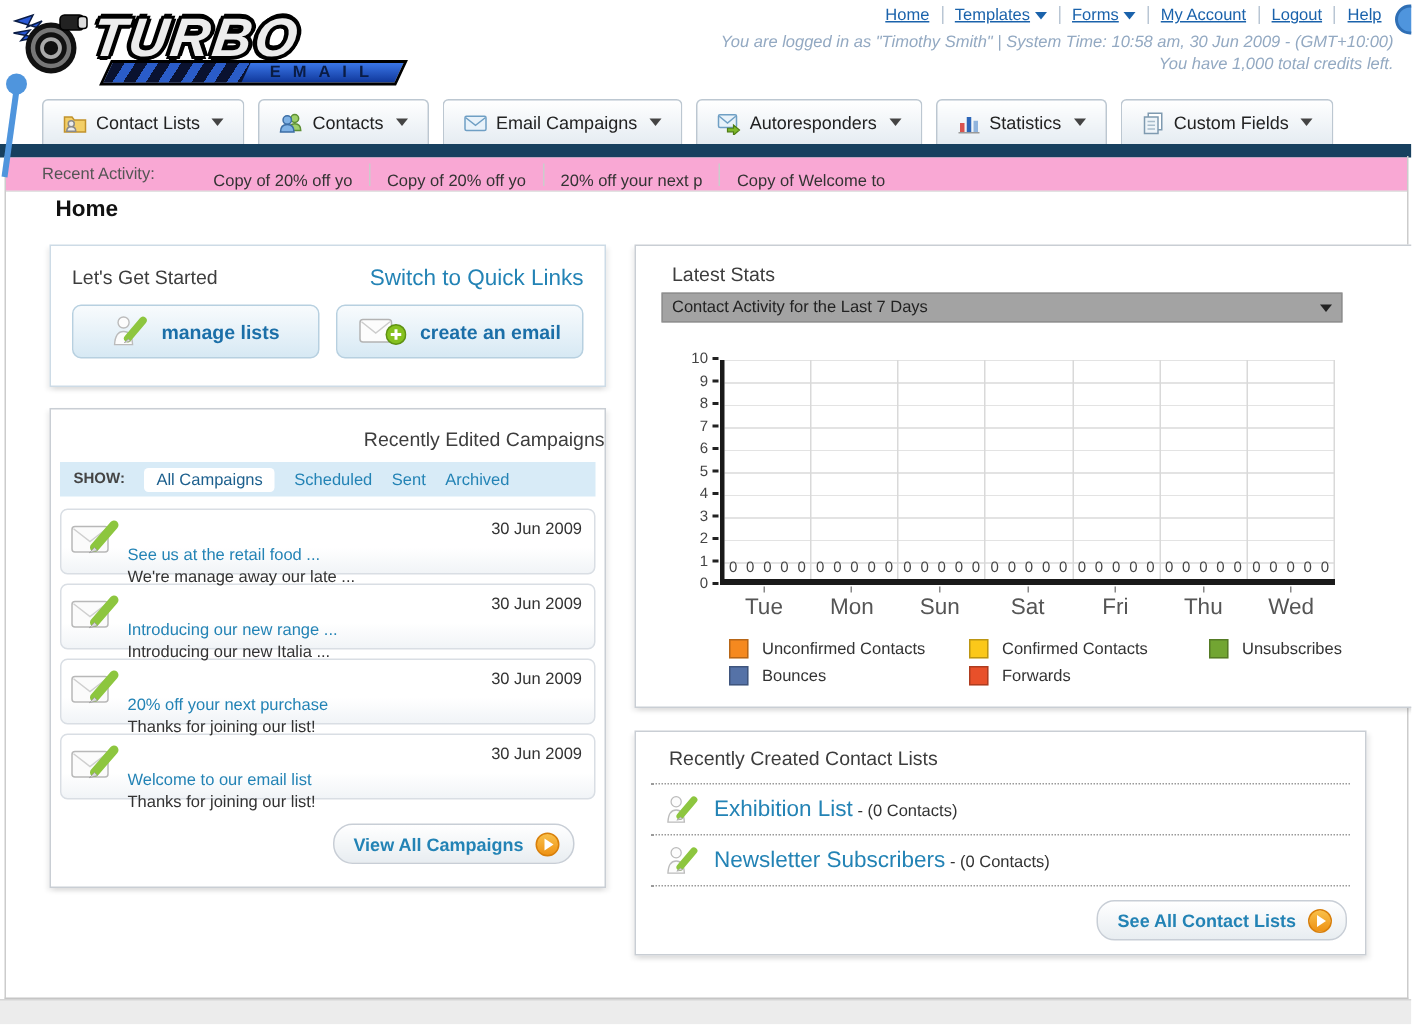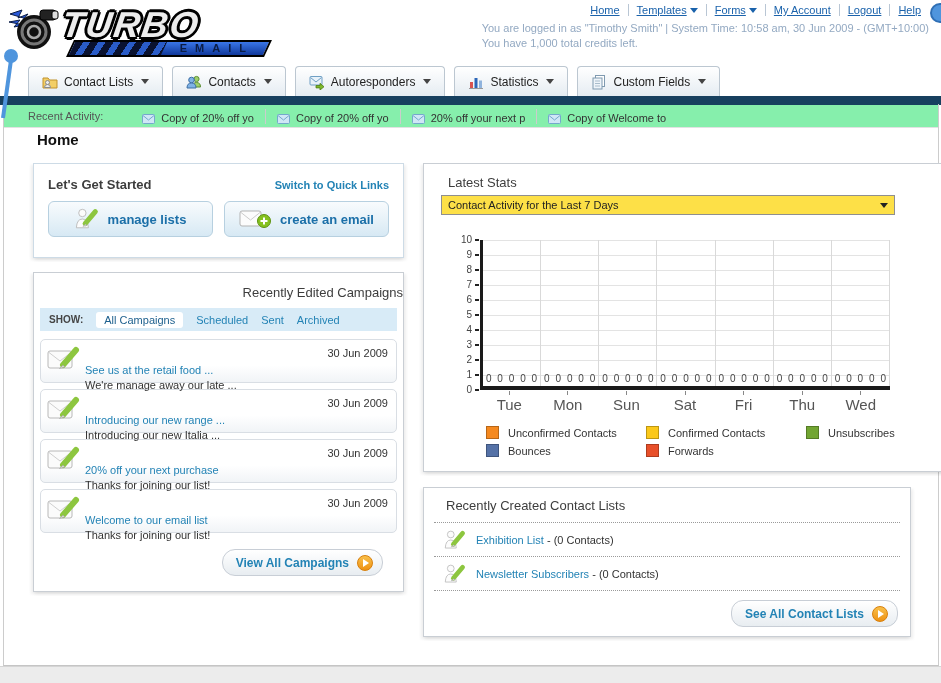--- a/index.html
+++ b/index.html
@@ -21,53 +21,53 @@
   .help-balloon { position:absolute; right:-9px; top:3px; width:20px; height:20px; border-radius:50%;
     background:#4f95dd; border:2px solid #2f6fb5; }
   .callout { position:absolute; left:0; top:48px; z-index:6; }
 
   .top-links { position:absolute; right:12px; top:4px; display:flex; align-items:center; font-size:11px; }
   .top-link { display:flex; align-items:center; gap:3px; color:#1a62ab; text-decoration:underline;
     padding:0 8px; border-right:1px solid #b9c6d4; cursor:pointer; }
   .top-link:last-child { border-right:none; }
   .caret-dn { width:0; height:0; border-left:4px solid transparent; border-right:4px solid transparent;
     border-top:5px solid #1a62ab; display:inline-block; }
-  .session { position:absolute; right:12px; top:21px; font-size:11px; color:#93a9c2; line-height:15px; }
+  .session { position:absolute; right:12px; top:21px; text-align:right; font-size:11px; color:#93a9c2; line-height:15px;font-style:italic; }
 
   
   .navbar { position:absolute; left:28px; top:64px; height:32px; display:flex; gap:9px; align-items:flex-end; z-index:2; }
   .nav-btn { height:30px; padding:0 13px; display:flex; align-items:center; gap:6px;
     background:linear-gradient(#ffffff,#e5ecf2); border:1px solid #bcc7d1; border-bottom:none;
     border-radius:4px 4px 0 0; font-size:12px; color:#222; cursor:pointer; white-space:nowrap; }
   .nav-btn .caret { width:0; height:0; border-left:4px solid transparent; border-right:4px solid transparent;
     border-top:5px solid #444; margin-left:2px; }
   .navy-bar { position:absolute; left:0; right:0; top:96px; height:9px; background:#17405f; }
 
   
   .frame { position:absolute; left:3px; right:2px; top:104px; bottom:17px;
     border-left:1px solid #ccc; border-right:1px solid #ccc; border-bottom:1px solid #c5c5c5; }
   .footer { position:absolute; left:0; right:0; bottom:0; height:17px; background:#ececec; border-top:1px solid #d5d5d5; }
 
   
-  .recent-bar { position:absolute; left:4px; right:3px; top:105px; height:23px; background:#86efac;
+  .recent-bar { position:absolute; left:4px; right:3px; top:105px; height:23px; background:#f9a8d4;
     border-bottom:1px solid #e2e2e2; display:flex; align-items:center; font-size:11px; padding-left:24px; }
   .recent-label { color:#555; margin-right:28px; }
-  .recent-item { display:flex; align-items:flex-end; gap:6px; color:#333; padding:0 11px; height:15px;
-    border-right:1px solid #ccc; cursor:pointer; white-space:nowrap; }
+  .recent-item { display:flex; align-items:flex-start; gap:6px; color:#333; padding:0 11px; height:15px;
+    border-right:1px solid #ccc; cursor:pointer; white-space:nowrap;flex-direction:column; }
   .recent-item:last-child { border-right:none; }
 
   
   .home-title { position:absolute; left:37px; top:131px; font-size:15px; font-weight:bold; color:#111; }
   .panel { position:absolute; background:#fff; border:1px solid #c9ced4;
     box-shadow:-2px 2px 3px rgba(0,0,0,.07), 2px 2px 3px rgba(0,0,0,.07); }
   .panel-title { font-size:13px; color:#3d3d3d; }
 
   .panel-getstarted { left:33px; top:163px; width:371px; height:95px; border-color:#cddbe6; }
-  .gs-head { display:flex; justify-content:space-between; align-items:center; padding:13px 14px 0 14px;font-weight:bold; }
-  .link-blue { color:#2383b5; font-size:11px; text-decoration:none; cursor:pointer; }
+  .gs-head { display:flex; justify-content:space-between; align-items:flex-start; padding:13px 14px 0 14px; }
+  .link-blue { color:#2383b5; font-size:15px; text-decoration:none; cursor:pointer; }
   .gs-btn-row { display:flex; gap:11px; padding:9px 14px 0 14px; }
   .big-btn { flex:1; height:36px; display:flex; align-items:center; justify-content:center; gap:9px;
     background:linear-gradient(#f8fbfd,#d7e9f4); border:1px solid #b7d0e0; border-radius:6px;
     font-size:13px; font-weight:bold; color:#1b6fa8; cursor:pointer; }
 
   .panel-campaigns { left:33px; top:272px; width:371px; height:320px; }
   .pc-title { padding:12px 0 0 13px;text-align:right; }
   .tabbar { margin:8px 6px 0 6px; height:23px; background:#d8ebf7; display:flex; align-items:center;
     gap:13px; padding-left:9px; font-size:11px; }
   .show-label { font-size:10px; font-weight:bold; color:#444; }
@@ -85,21 +85,21 @@
     background:linear-gradient(#ffffff,#e8edf1); border:1px solid #c8ced6; border-radius:6px;
     font-size:12px; font-weight:bold; color:#2383b5; cursor:pointer; white-space:nowrap; }
   .arrow-circle { width:16px; height:16px; border-radius:50%; background:linear-gradient(#f9c04a,#ee9214);
     border:1px solid #d87f0a; display:flex; align-items:center; justify-content:center; }
   .arrow-circle i { display:block; width:0; height:0; border-left:6px solid #fff;
     border-top:4px solid transparent; border-bottom:4px solid transparent; margin-left:2px; }
   .view-all { position:absolute; right:20px; bottom:15px;border-radius:13px; }
 
   .panel-stats { left:423px; top:163px; width:564px; height:309px; }
   .ps-title { padding:11px 0 0 24px; }
-  .stats-select { position:absolute; left:17px; top:31px; width:454px; height:20px; background:#fde047;
+  .stats-select { position:absolute; left:17px; top:31px; width:454px; height:20px; background:#a3a3a3;
     border:1px solid #8f8f8f; font-size:11px; color:#222; display:flex; align-items:center;
     padding:0 6px; cursor:pointer; }
   .stats-select .sel-caret { margin-left:auto; width:0; height:0; border-left:4px solid transparent;
     border-right:4px solid transparent; border-top:5px solid #222; }
 
   .chart { position:absolute; left:26px; top:76px; width:440px; }
   .chart-row { display:flex; }
   .ycol { position:relative; width:30px; height:150px; }
   .ytick { position:absolute; right:1px; font-size:10px; color:#444; line-height:12px; }
   .ytick::after { content:""; display:inline-block; width:4px; height:2px; background:#222;
@@ -187,20 +187,28 @@
         <span class="caret"></span>
     </div>
     <div class="nav-btn">
       <svg width="16" height="16" viewBox="0 0 16 16">
         <circle cx="10.5" cy="5" r="2.6" fill="#9fd06a" stroke="#5d8f35"></circle>
         <path d="M6.5 13 q0-4.5 4-4.5 t4 4.5z" fill="#9fd06a" stroke="#5d8f35"></path>
         <circle cx="5.5" cy="6" r="2.8" fill="#7fb2e5" stroke="#3c6ea5"></circle>
         <path d="M1 14 q0-5 4.5-5 t4.5 5z" fill="#7fb2e5" stroke="#3c6ea5"></path>
       </svg>
       <span>Contacts</span>
+        <span class="caret"></span>
+    </div>
+    <div class="nav-btn">
+      <svg width="16" height="16" viewBox="0 0 16 16">
+        <rect x="1" y="3.5" width="14" height="9.5" rx="1" fill="#e8f2fa" stroke="#6f9fc4"></rect>
+        <path d="M1.5 4.5 L8 9.5 L14.5 4.5" fill="none" stroke="#6f9fc4"></path>
+      </svg>
+      <span>Email Campaigns</span>
         <span class="caret"></span>
     </div>
     <div class="nav-btn">
       <svg width="16" height="16" viewBox="0 0 16 16">
         <rect x="1" y="2.5" width="12" height="8.5" rx="1" fill="#e8f2fa" stroke="#6f9fc4"></rect>
         <path d="M1.5 3.5 L7 8 L12.5 3.5" fill="none" stroke="#6f9fc4"></path>
         <path d="M7 11.5 h4 v-2.2 l4 3.4 -4 3.4 v-2.2 H7z" fill="#7db82a" stroke="#4e7d14" stroke-width="0.8"></path>
       </svg>
       <span>Autoresponders</span>
         <span class="caret"></span>

